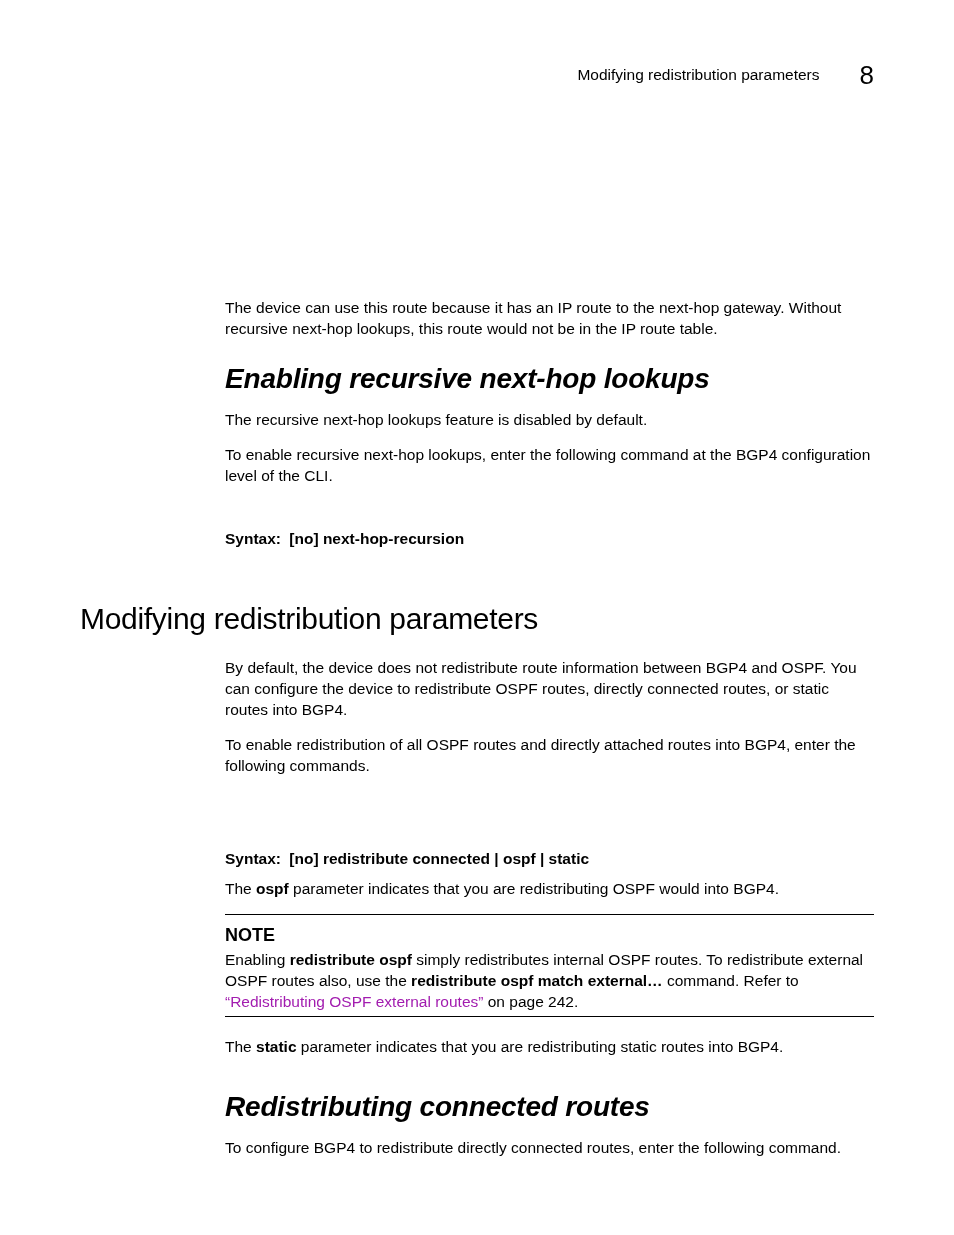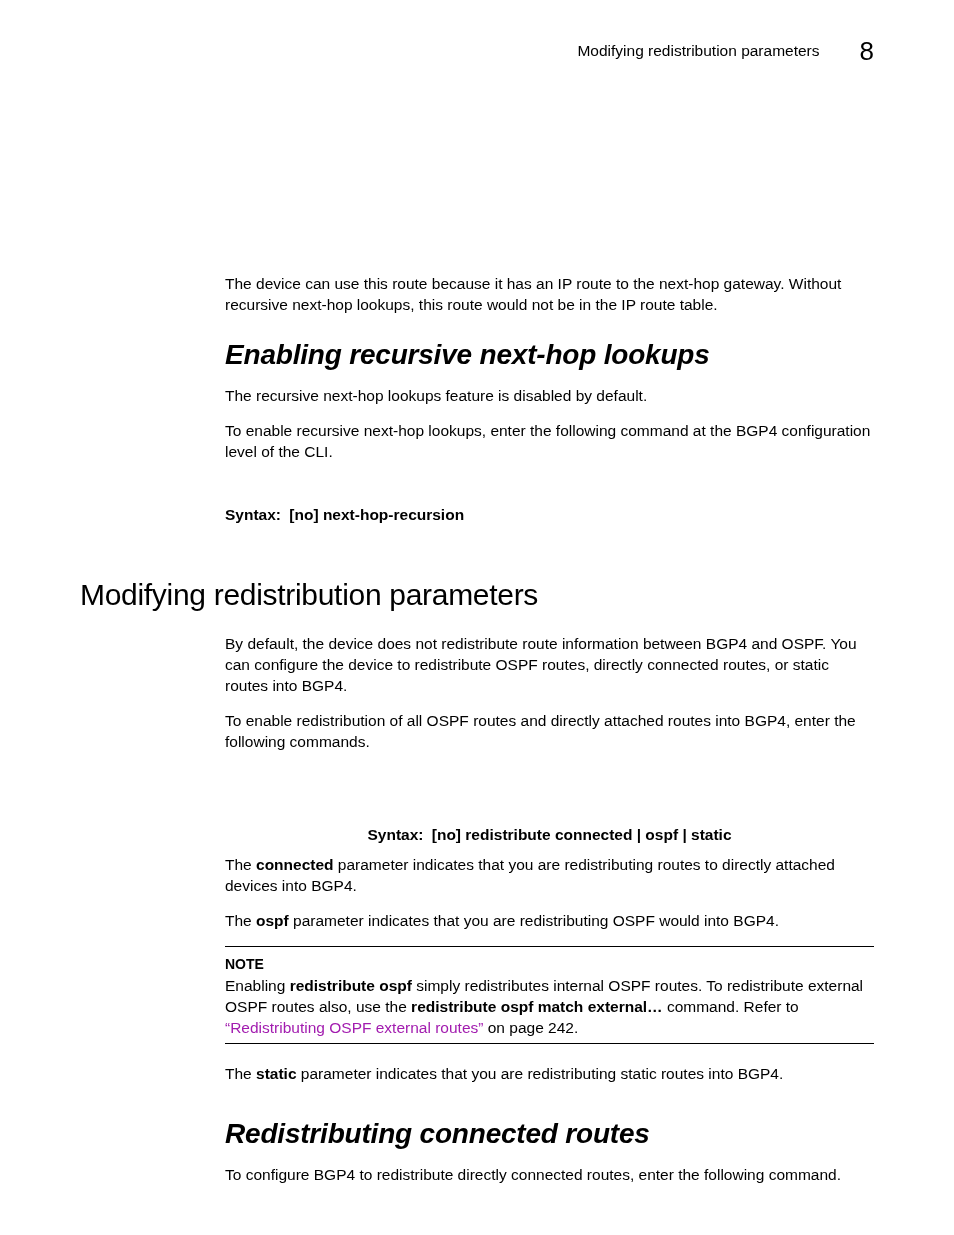--- a/index.html
+++ b/index.html
@@ -12,21 +12,21 @@
     font-family: Arial, Helvetica, sans-serif;
     color: #000000;
     font-size: 15.5px;
     line-height: 1.35;
   }
   .page {
     position: relative;
     width: 954px;
     height: 1235px;
     box-sizing: border-box;
-    padding: 34px 80px 0 80px;
+    padding: 58px 80px 0 80px;
   }
   .running-header {
     display: flex;
     justify-content: flex-end;
     align-items: center;
     gap: 40px;
     font-size: 15.5px;
     margin-bottom: 205px;
   }
   .running-header .chapnum {
@@ -68,33 +68,32 @@
     letter-spacing: -0.3px;
   }
   .bold { font-weight: bold; }
   .note-hr {
     border: none;
     border-top: 1px solid #000;
     margin: 4px 0 2px 0;
   }
   .note-label {
     font-weight: bold;
-    font-size: 14px;
+    font-size: 18px;
     margin: 8px 0 2px 0;
   }
   .note-body {
     margin: 0 0 4px 0;
   }
   .link {
     color: #a21caf;
     cursor: pointer;
   }
   .syntax2 {
     margin: 72px 0 10px 0;
-    text-align: center;
   }
   .sub-italic.second {
     margin-top: 30px;
   }
 </style>
 </head>
 <body>
 
 <div class="page">
 
@@ -124,23 +123,20 @@
   <div class="body-col">
 
     <p class="para">By default, the device does not redistribute route information between BGP4 and OSPF. You can configure the device to redistribute OSPF routes, directly connected routes, or static routes into BGP4.</p>
     <p class="para">To enable redistribution of all OSPF routes and directly attached routes into BGP4, enter the following commands.</p>
 
     <p class="syntax-line syntax2">
       <span class="lbl">Syntax:</span>
       <span class="cmd">[no] redistribute connected | ospf | static</span>
     </p>
 
-    <p class="para">
-      <span>The </span><span class="bold">connected</span><span> parameter indicates that you are redistributing routes to directly attached devices into BGP4.</span>
-    </p>
 
     <p class="para">
       <span>The </span><span class="bold">ospf</span><span> parameter indicates that you are redistributing OSPF would into BGP4.</span>
     </p>
 
     <hr class="note-hr">
     <div class="note-label">NOTE</div>
     <p class="note-body">
       <span>Enabling </span><span class="bold">redistribute ospf</span><span> simply redistributes internal OSPF routes. To redistribute external OSPF routes also, use the </span><span class="bold">redistribute ospf match external…</span><span> command. Refer to </span><span class="link">“Redistributing OSPF external routes”</span><span> on page 242.</span>
     </p>

